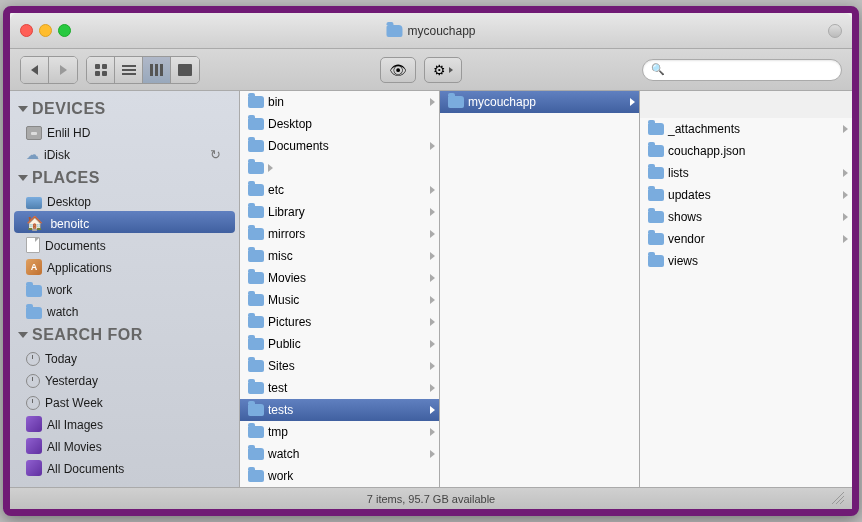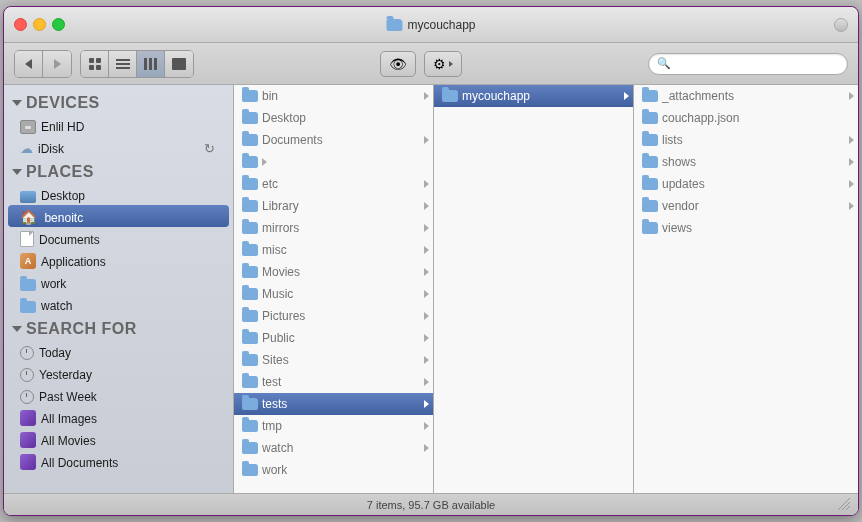--- a/index.html
+++ b/index.html
@@ -11,21 +11,21 @@
       font-size: 12px;
       overflow: hidden;
     }
 
     .window {
       width: 856px;
       height: 510px;
       margin: 6px auto;
       background: #f0f0f0;
       border-radius: 8px;
-      border: 1px solid #701a75;
+      border: 7px solid #701a75;
       box-shadow: 0 4px 16px rgba(0,0,0,0.4);
       display: flex;
       flex-direction: column;
       overflow: hidden;
     }
 
     
     .titlebar {
       height: 36px;
       background: linear-gradient(to bottom, #e8e8e8, #d0d0d0);
@@ -425,42 +425,42 @@
       overflow: hidden;
     }
 
     .pane {
       flex: 1;
       border-right: 1px solid #aaa;
       overflow-y: auto;
       background: #f8f8f8;
       min-width: 0;
     }
-    .pane:last-child { border-right: none; }
+    .pane:last-child { border-right: none; margin-top: 27px; }
 
     .pane-item {
       display: flex;
       align-items: center;
       padding: 2px 4px 2px 8px;
       cursor: pointer;
       height: 22px;
       gap: 4px;
     }
 
     .pane-item.selected {
       background: linear-gradient(to bottom, #6080c0, #4060a0);
     }
 
     .pane-item.selected .pane-item-label {
       color: white;
     }
 
     .pane-item-label {
       font-size: 12px;
-      color: #737373;
+      color: #000000;
       flex: 1;
     }
 
     .chevron-right {
       width: 0;
       height: 0;
       border-left: 5px solid #aaa;
       border-top: 4px solid transparent;
       border-bottom: 4px solid transparent;
       flex-shrink: 0;
@@ -786,26 +786,26 @@
               <div class="folder-sm folder-blue"></div>
               <span class="pane-item-label">couchapp.json</span>
             </div>
             <div class="pane-item">
               <div class="folder-sm folder-blue"></div>
               <span class="pane-item-label">lists</span>
               <div class="chevron-right"></div>
             </div>
             <div class="pane-item">
               <div class="folder-sm folder-blue"></div>
+              <span class="pane-item-label">updates</span>
+              <div class="chevron-right"></div>
+            </div>
+            <div class="pane-item">
+              <div class="folder-sm folder-blue"></div>
               <span class="pane-item-label">shows</span>
-              <div class="chevron-right"></div>
-            </div>
-            <div class="pane-item">
-              <div class="folder-sm folder-blue"></div>
-              <span class="pane-item-label">updates</span>
               <div class="chevron-right"></div>
             </div>
             <div class="pane-item">
               <div class="folder-sm folder-blue"></div>
               <span class="pane-item-label">vendor</span>
               <div class="chevron-right"></div>
             </div>
             <div class="pane-item">
               <div class="folder-sm folder-blue"></div>
               <span class="pane-item-label">views</span>

